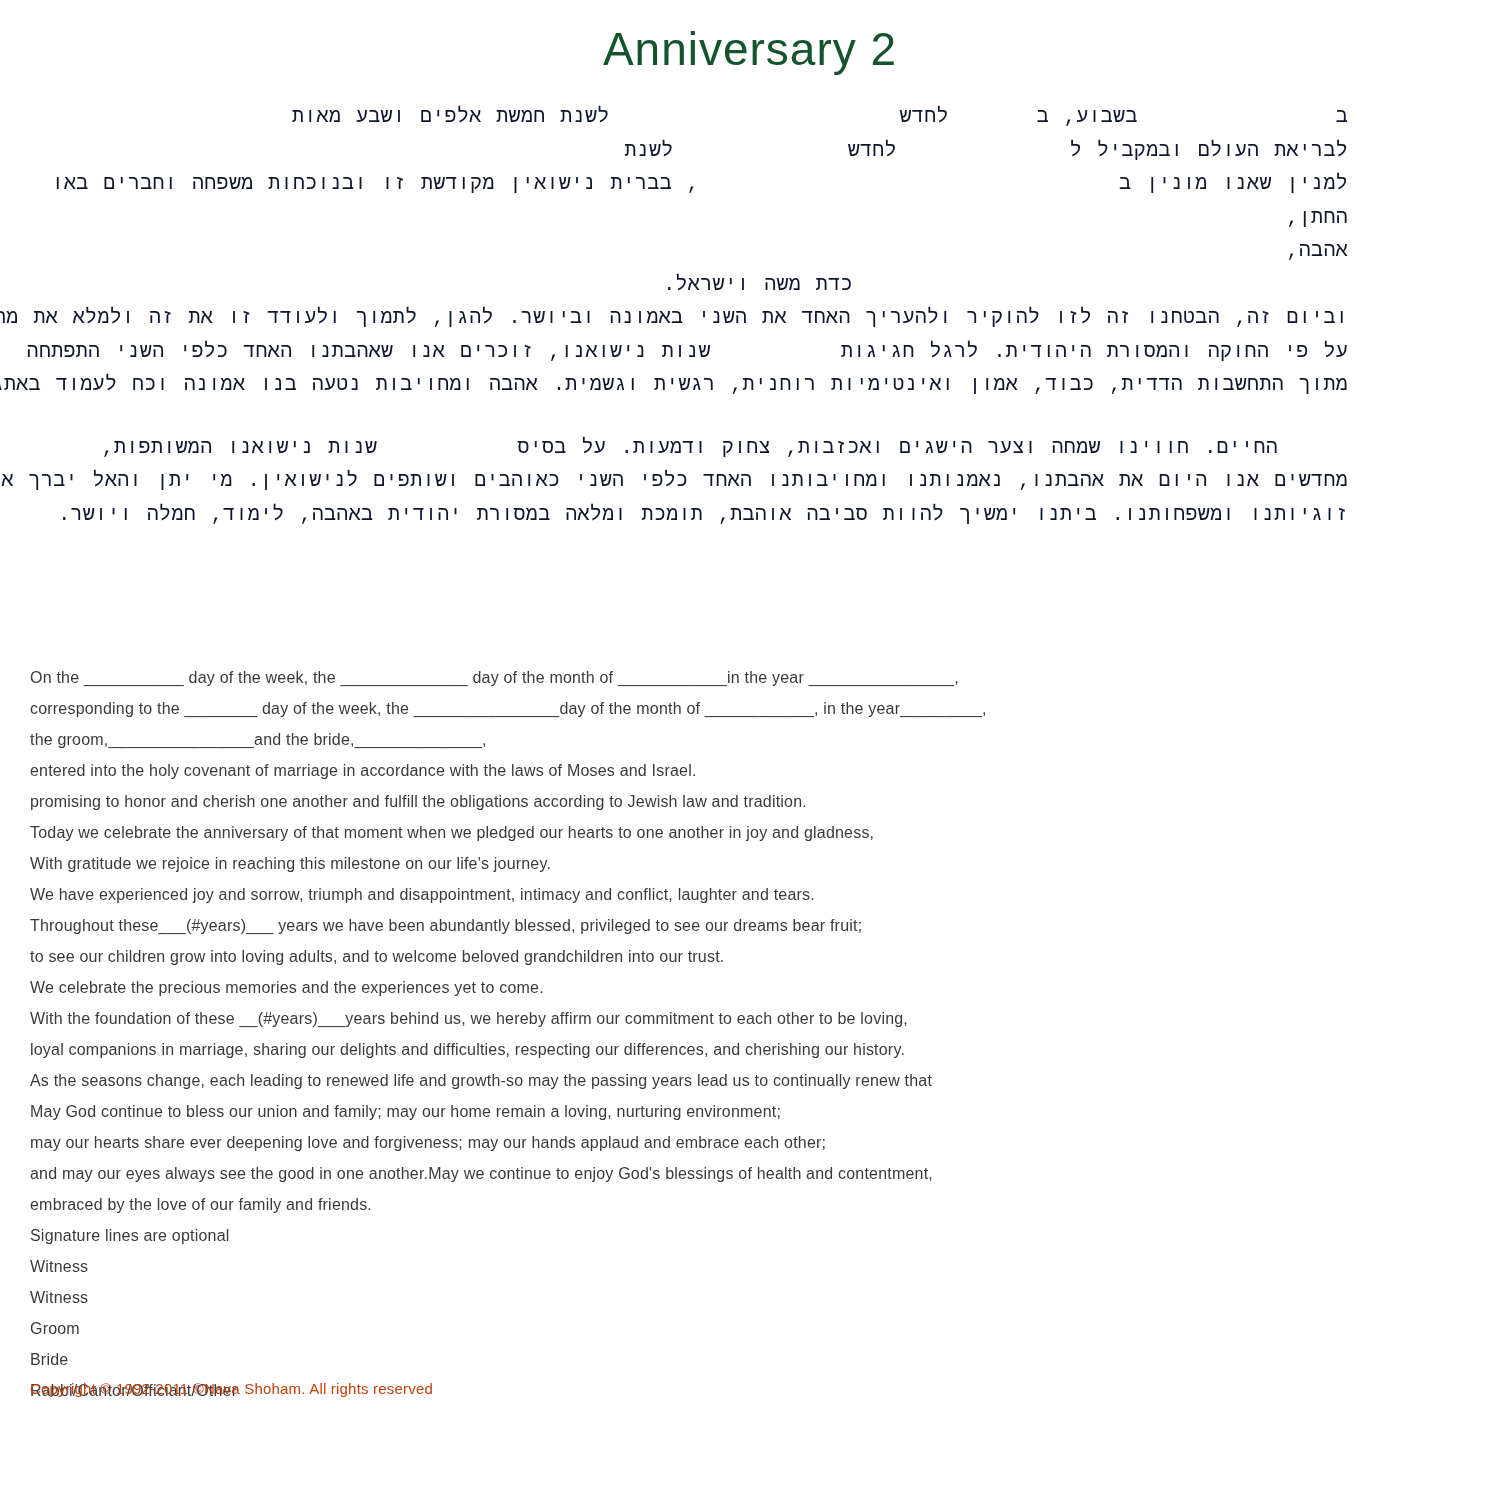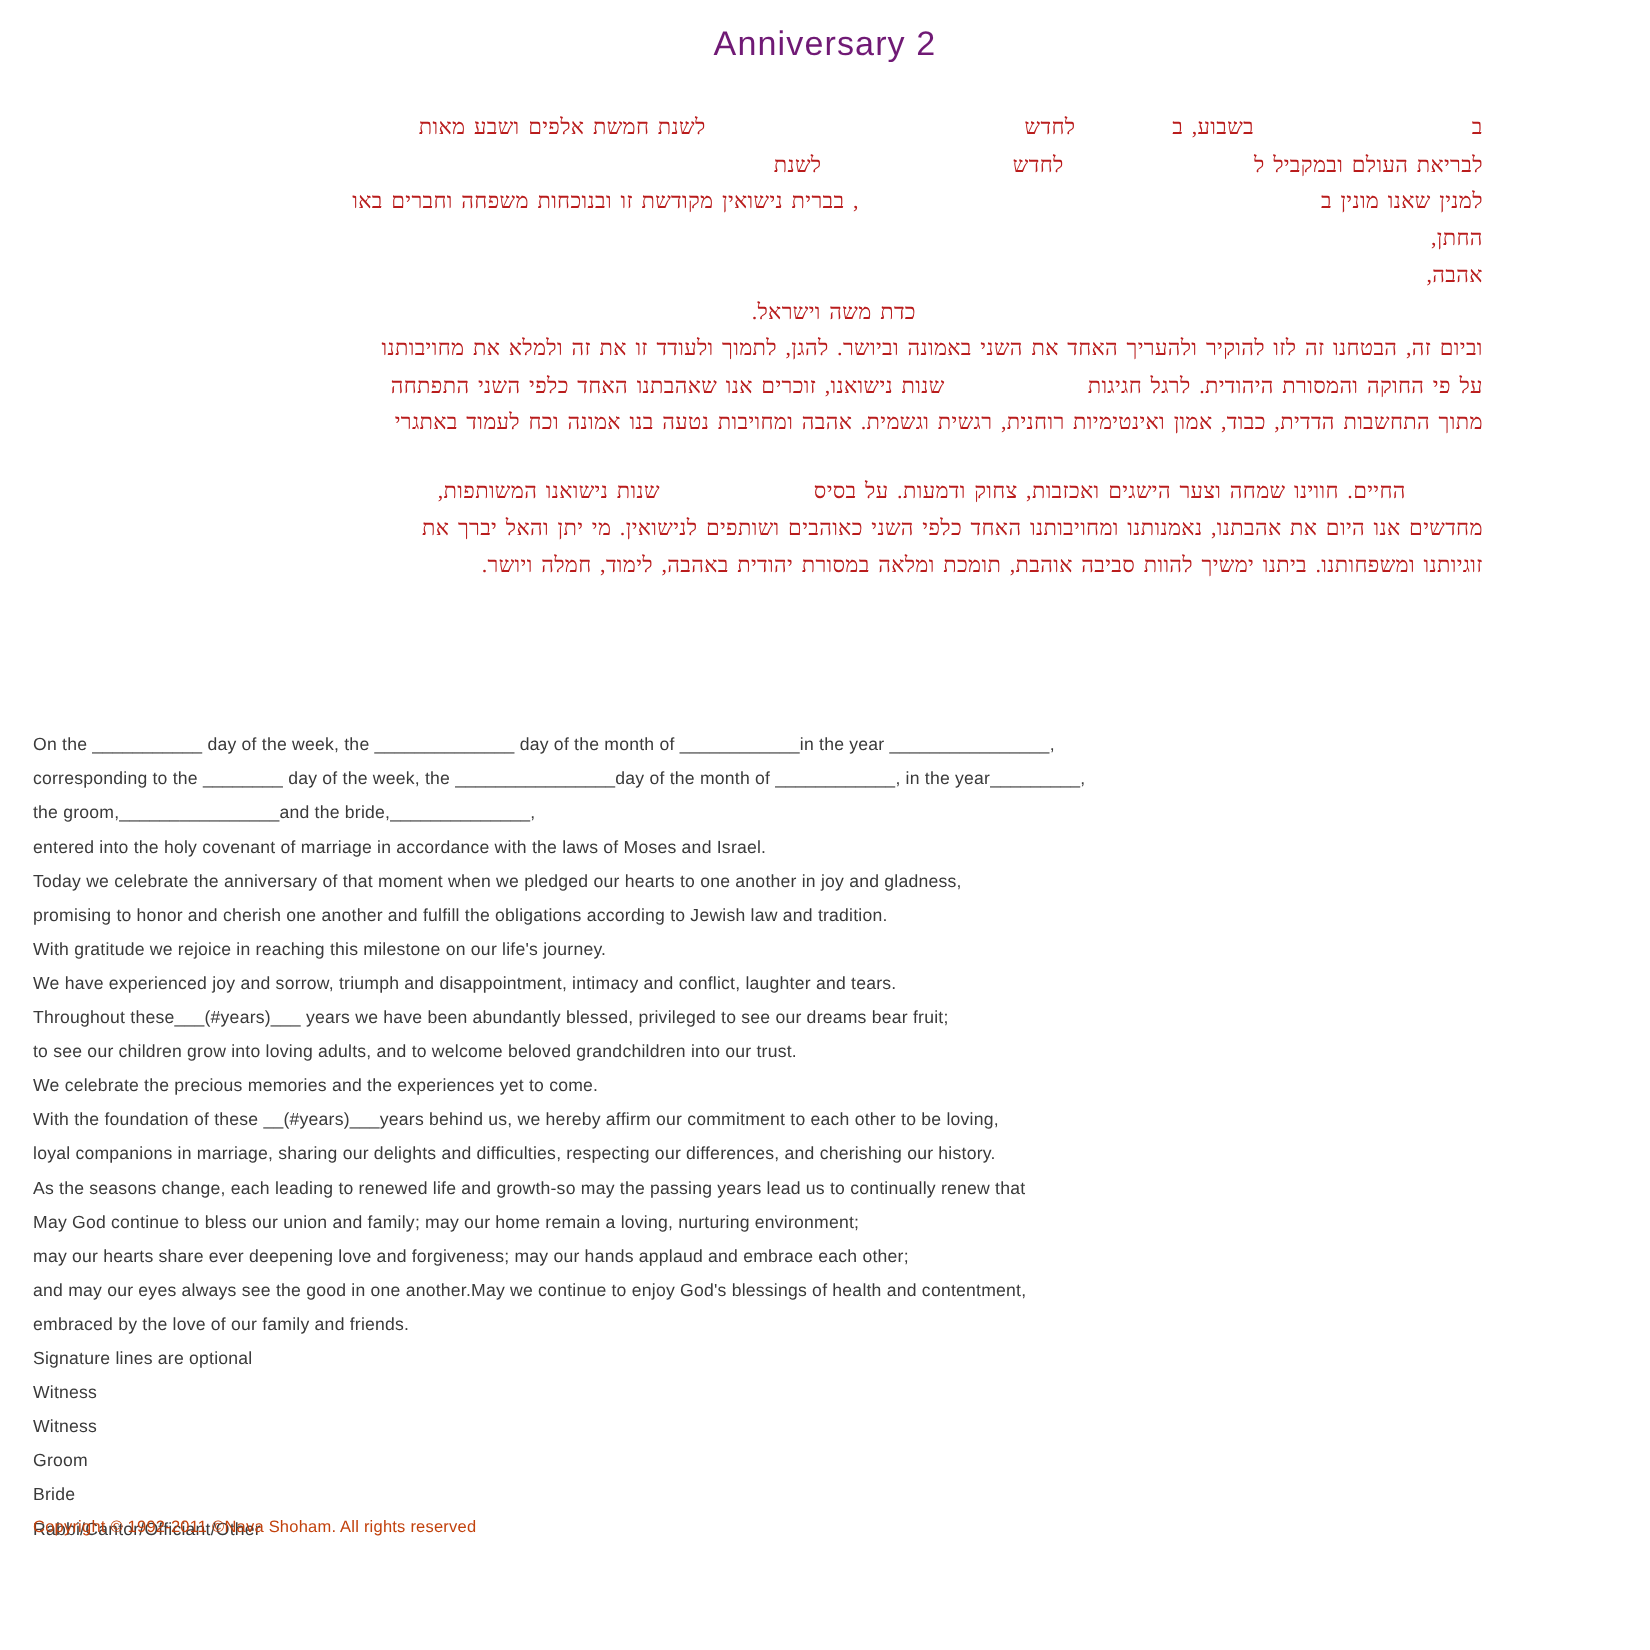--- a/index.html
+++ b/index.html
@@ -1,24 +1,24 @@
 <!DOCTYPE html>
 <html lang="en"><head>
 <meta charset="utf-8">
 <style>
   html,body{margin:0;padding:0;background:#ffffff;}
   body{width:1500px;height:1500px;position:relative;font-family:"Liberation Sans",sans-serif;color:#333;}
   .page{position:absolute;inset:0;background:#fff;overflow:hidden;}
 
   .title{position:absolute;top:22px;left:0;right:0;margin:0;text-align:center;
-         font-size:31px;font-weight:400;letter-spacing:1px;color:#701a75;}
+         font-size:46px;font-weight:400;letter-spacing:1px;color:#14532d;}
 
   .hebrew{position:absolute;top:100px;left:168px;right:152px;direction:rtl;
-          font-family:Liberation Serif, serif;
-          font-size:20px;color:#b91c1c;letter-spacing:.3px;word-spacing:2.5px;}
+          font-family:Liberation Mono, monospace;
+          font-size:20px;color:#0f172a;letter-spacing:.3px;word-spacing:2.5px;}
   .hl{line-height:33.5px;white-space:nowrap;text-align:right;}
   .hl.center{text-align:center;}
   .hl.ind{padding-right:70px;margin-top:29px;}
   .sp{display:inline-block;height:2px;vertical-align:baseline;}
   .g198{width:198px}.g88{width:88px}.g290{width:290px}
   .g173{width:173px}.g174{width:174px}
   .g420{width:420px}
   .g130{width:130px}
   .g140{width:140px}
 
@@ -49,22 +49,22 @@
     <div class="hl"><span>מחדשים אנו היום את אהבתנו, נאמנותנו ומחויבותנו האחד כלפי השני כאוהבים ושותפים לנישואין. מי יתן והאל יברך את</span></div>
     <div class="hl"><span>זוגיותנו ומשפחותנו. ביתנו ימשיך להוות סביבה אוהבת, תומכת ומלאה במסורת יהודית באהבה, לימוד, חמלה ויושר.</span></div>
   </div>
 
   <div class="english">
     <div>
         <div class="el">On the ___________ day of the week, the ______________ day of the month of ____________in the year ________________,</div>
         <div class="el">corresponding to the ________ day of the week, the ________________day of the month of ____________, in the year_________,</div>
         <div class="el">the groom,________________and the bride,______________,</div>
         <div class="el">entered into the holy covenant of marriage in accordance with the laws of Moses and Israel.</div>
+        <div class="el">promising to honor and cherish one another and fulfill the obligations according to Jewish law and tradition.</div>
         <div class="el">Today we celebrate the anniversary of that moment when we pledged our hearts to one another in joy and gladness,</div>
-        <div class="el">promising to honor and cherish one another and fulfill the obligations according to Jewish law and tradition.</div>
         <div class="el">With gratitude we rejoice in reaching this milestone on our life's journey.</div>
         <div class="el">We have experienced joy and sorrow, triumph and disappointment, intimacy and conflict, laughter and tears.</div>
         <div class="el">Throughout these___(#years)___ years we have been abundantly blessed, privileged to see our dreams bear fruit;</div>
         <div class="el">to see our children grow into loving adults, and to welcome beloved grandchildren into our trust.</div>
         <div class="el">We celebrate the precious memories and the experiences yet to come.</div>
         <div class="el">With the foundation of these __(#years)___years behind us, we hereby affirm our commitment to each other to be loving,</div>
         <div class="el">loyal companions in marriage, sharing our delights and difficulties, respecting our differences, and cherishing our history.</div>
         <div class="el">As the seasons change, each leading to renewed life and growth-so may the passing years lead us to continually renew that</div>
         <div class="el">May God continue to bless our union and family; may our home remain a loving, nurturing environment;</div>
         <div class="el">may our hearts share ever deepening love and forgiveness; may our hands applaud and embrace each other;</div>

